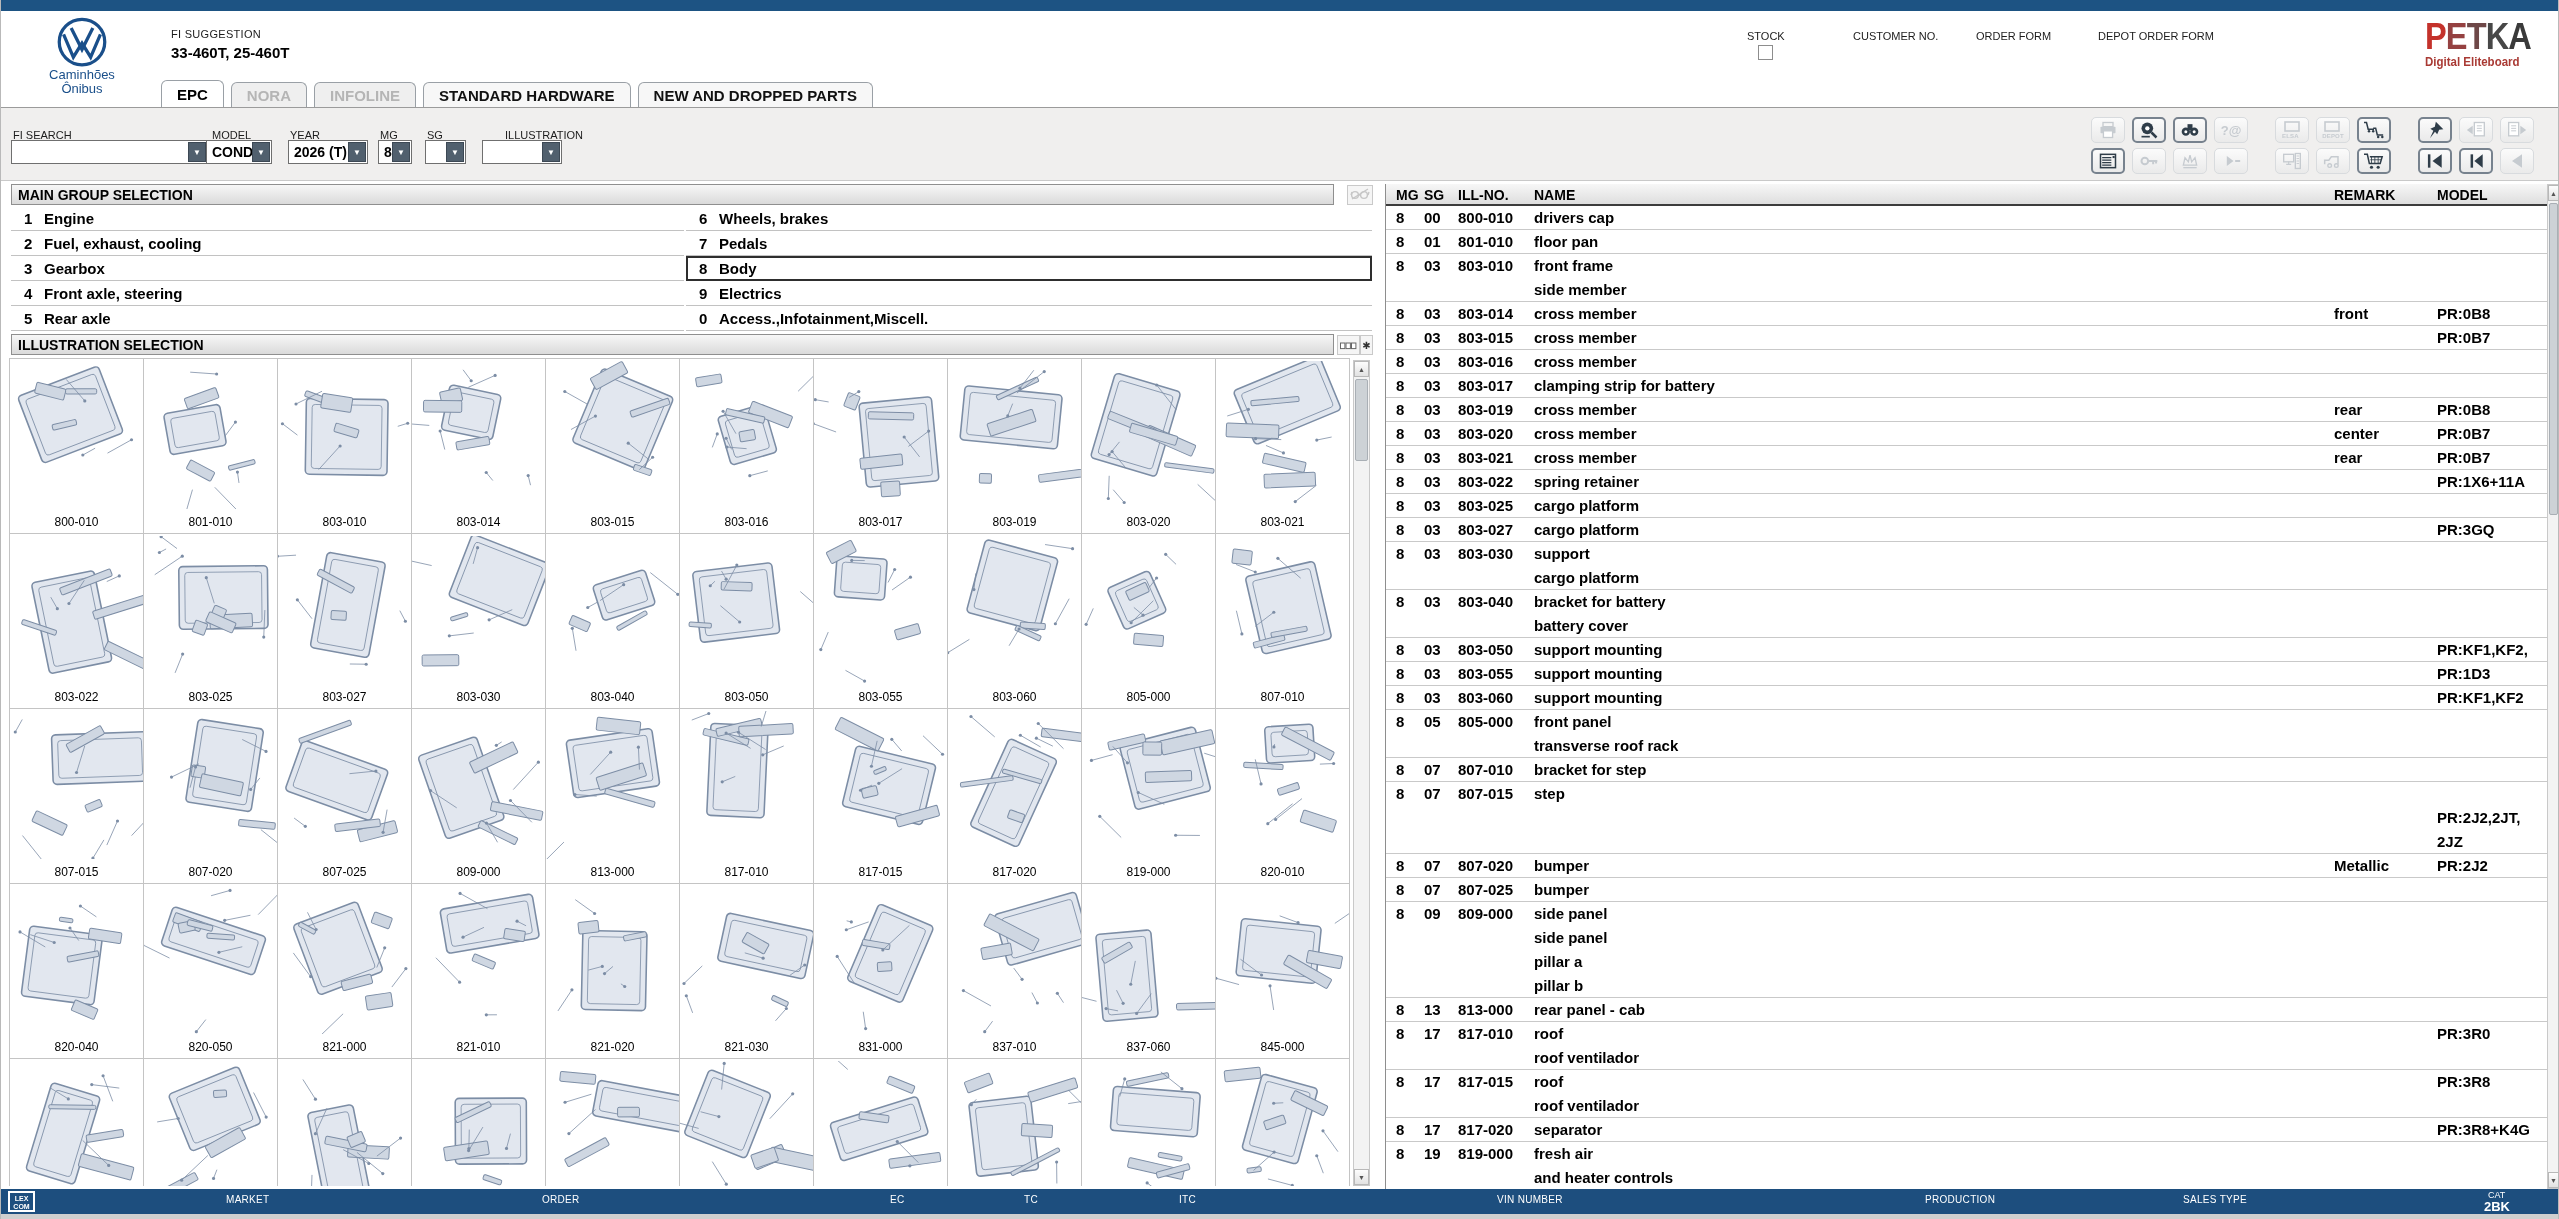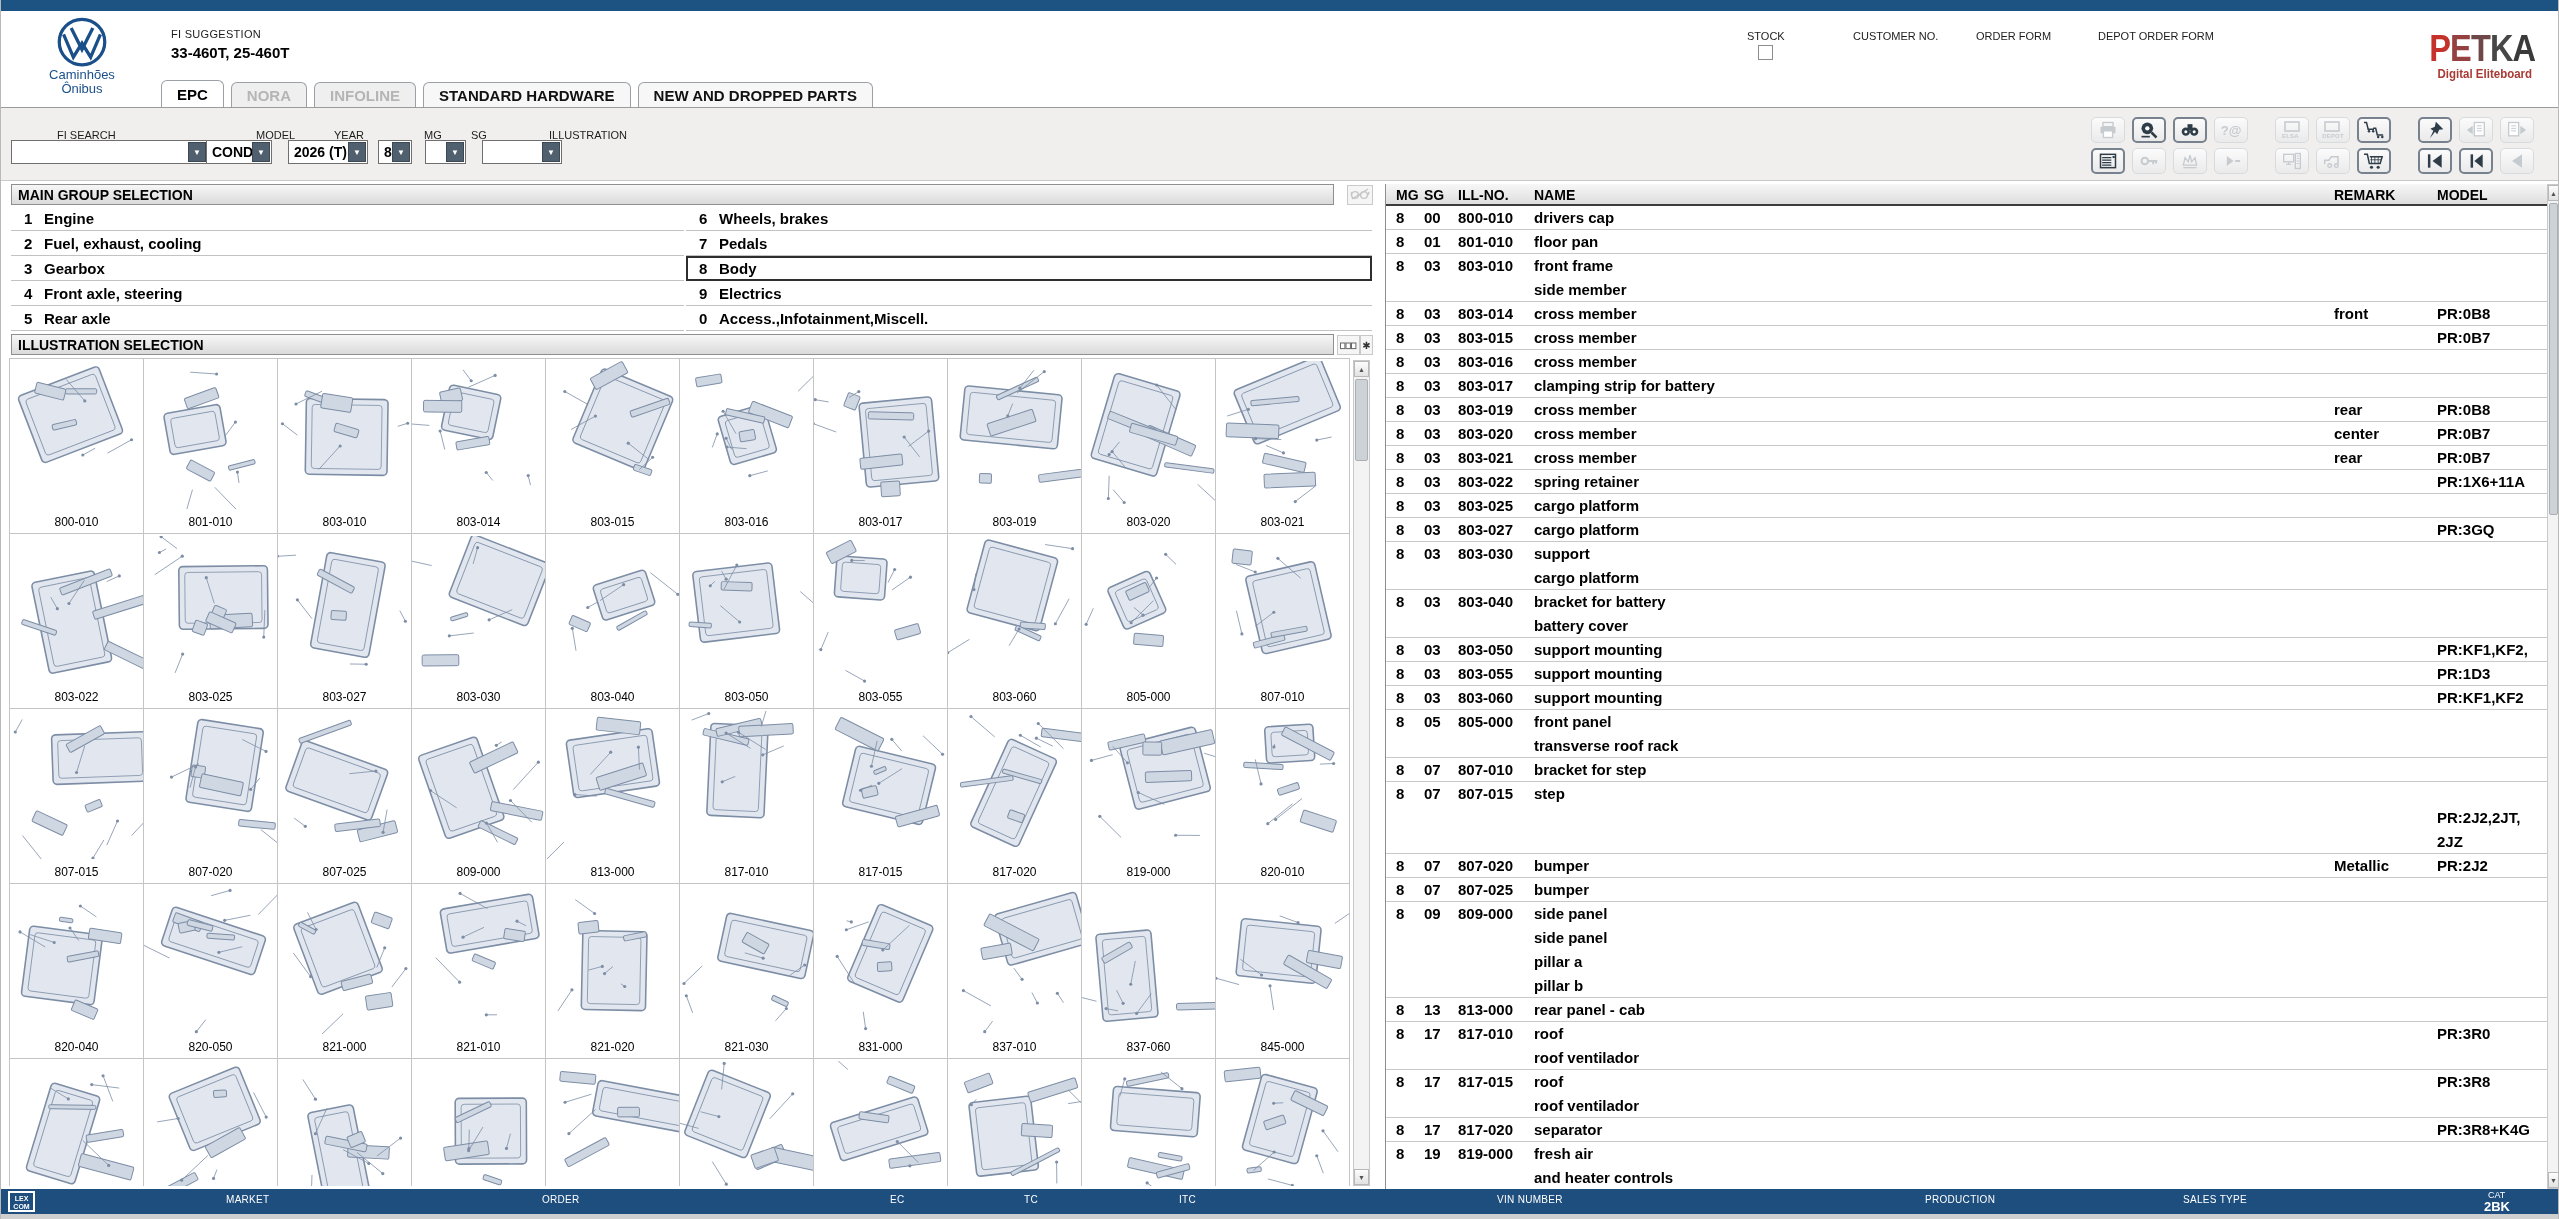--- a/index.html
+++ b/index.html
@@ -14,34 +14,34 @@
   .brand { position:absolute; left:26px; top:16px; width:110px; text-align:center; }
   .brand svg { display:block; margin:0 auto; }
   .brand .bl { color:#1a4f8a; font-weight:normal; font-size:13px; line-height:14px; }
   .fisug { position:absolute; left:170px; top:28px; }
   .fisug .lbl { font-size:11px; color:#1c1c1c; letter-spacing:.3px; }
   .fisug .val { font-size:15px; font-weight:bold; color:#000; margin-top:4px; }
 
   .hdr-field-label { position:absolute; top:30px; font-size:11px; color:#1c1c1c; }
   .stock-box { position:absolute; left:1757px; top:45px; width:15px; height:15px; border:1px solid #8d8d8d; background:#fff; }
 
-  .petka { position:absolute; left:2424px; top:32px; width:130px; text-align:center; }
+  .petka { position:absolute; left:2424px; top:20px; width:130px; text-align:left; }
   .petka .word { font-weight:bold; font-size:37px; line-height:34px; letter-spacing:-1px; transform:scaleX(.88); transform-origin:left; white-space:nowrap; }
   .petka .sub { font-size:12.5px; font-weight:bold; color:#a93a34; margin-top:1px; transform:scaleX(.92); transform-origin:left; white-space:nowrap; }
 
   
   .tabs { position:absolute; left:160px; top:80px; height:27px; display:flex; align-items:flex-end; gap:7px; }
   .tab { height:25px; padding:0 15px; display:flex; align-items:center; font-size:15px; font-weight:bold;
          background:#f7f7f7; color:#111; border:1px solid #9aa0a6; border-bottom:none; border-radius:6px 6px 0 0; cursor:default; }
   .tab.active { height:27px; background:#fff; color:#000; position:relative; z-index:2; }
   .tab.disabled { color:#b5b5b5; background:#efefef; }
 
   
   .toolband { position:absolute; left:0; top:107px; width:2559px; height:74px; background:#f0efee; border-top:1px solid #9b9b9b; border-bottom:1px solid #c9c9c9; }
-  .flabel { position:absolute; top:21px; font-size:11px; color:#1c1c1c; white-space:nowrap;margin-left:44px; }
+  .flabel { position:absolute; top:21px; font-size:11px; color:#1c1c1c; white-space:nowrap; }
   .combo { position:absolute; top:32px; height:24px; background:#fff; border:1px solid #6f6f6f; display:flex; align-items:center; }
   .combo .val { flex:1; font-size:14px; font-weight:bold; color:#000; padding-left:5px; overflow:hidden; white-space:nowrap; }
   .combo .arrow { width:18px; height:20px; margin-right:1px; background:#51606e; color:#fff; font-size:8px; display:flex; align-items:center; justify-content:center; border:1px solid #3c4854; }
 
   .toolbar { position:absolute; left:2090px; top:9px; }
   .tb-row { display:flex; margin-bottom:5px; }
   .tb-btn { width:34px; height:26px; margin-right:7px; border-radius:5px; background:linear-gradient(#fbfbfb,#eaeaea);
             display:flex; align-items:center; justify-content:center; flex-direction:column; }
   .tb-btn.on  { border:2px solid #77828e; color:#2f3d49; }
   .tb-btn.off { border:1px solid #d8dbde; color:#c6cbd0; }

